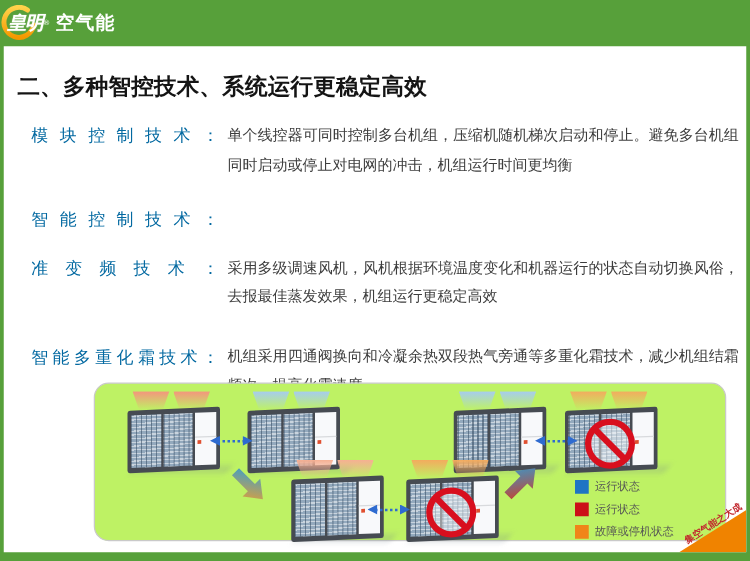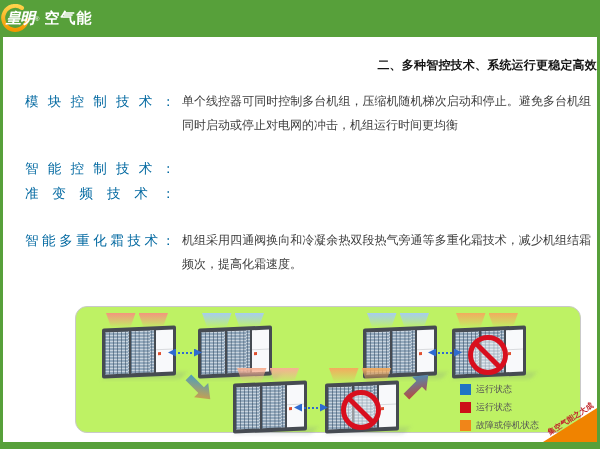--- a/index.html
+++ b/index.html
@@ -9,26 +9,26 @@
   
   .banner { position:absolute; top:0; left:0; right:0; height:37px; background:var(--green_main,#57a03a); display:flex; align-items:center; justify-content:flex-start; padding-right:8px; }
   .logo { display:flex; align-items:center; }
   .logo-arc { width:30px; height:30px; }
   .logo-brand { margin-left:-24px; color:#fff; font-weight:900; font-size:15px; letter-spacing:-1px; font-style:italic; text-shadow:0 0 1px rgba(255,255,255,.6); }
   .logo-reg { color:#fff; font-size:6px; vertical-align:top; margin-left:1px; }
   .logo-product { color:#fff; font-weight:bold; font-size:15px; margin-left:5px; letter-spacing:1px; }
 
   
   .content { position:absolute; left:3px; right:3px; top:37px; bottom:7px; background:#fff; }
-  .page-title { margin:20px 0 0 11px; font-size:12px; font-weight:bold; color:var(--title_color,#141414); letter-spacing:0.2px;text-align:right; }
+  .page-title { margin:20px 16px 0 11px; font-size:18px; font-weight:bold; color:var(--title_color,#141414); letter-spacing:0.2px; }
 
   .sections { margin-top:16px; }
   .section { display:flex; padding-left:22px; }
   .section:nth-child(1) { margin-bottom:20px; }
-  .section:nth-child(2) { margin-bottom:1px;gap:20px; }
+  .section:nth-child(2) { margin-bottom:15px;gap:20px; }
   .section:nth-child(3) { margin-bottom:24px; }
   .sec-label { width:150px; flex:0 0 150px; font-size:13.5px; font-weight:normal; color:#0369a1; line-height:23.5px; text-align:justify; text-align-last:justify; }
   .sec-body { width:409px; margin-left:7px; font-size:12px; color:var(--body_text,#3d3d3d); line-height:23.5px; text-align:justify; }
 
   
   .diagram { position:absolute; left:72px; top:269px; width:506px; height:127px; border:1px solid #c9c9c9; border-radius:12px; background:#bef264; }
 
   
   .hpu { position:absolute; width:76px; height:66px; }
   .hpu::before { content:""; position:absolute; bottom:0; left:4px; width:78px; height:7px; background:rgba(120,130,140,.22); filter:blur(2px); transform:skewX(-35deg); }
@@ -94,20 +94,21 @@
     <div class="sections">
       <div class="section">
         <div class="sec-label">模块控制技术：</div>
         <div class="sec-body">单个线控器可同时控制多台机组，压缩机随机梯次启动和停止。避免多台机组同时启动或停止对电网的冲击，机组运行时间更均衡</div>
       </div>
       <div class="section">
         <div class="sec-label">智能控制技术：</div>
       </div>
       <div class="section">
         <div class="sec-label">准变频技术：</div>
+        <div class="sec-body">采用多级调速风机，风机根据环境温度变化和机器运行的状态自动切换风俗，去报最佳蒸发效果，机组运行更稳定高效</div>
       </div>
       <div class="section">
         <div class="sec-label">智能多重化霜技术：</div>
         <div class="sec-body">机组采用四通阀换向和冷凝余热双段热气旁通等多重化霜技术，减少机组结霜频次，提高化霜速度。</div>
       </div>
     </div>
 
     <div class="diagram">
 
       <div class="hpu" style="left: 26px; top: 6px; --glow: #f4957d;">

